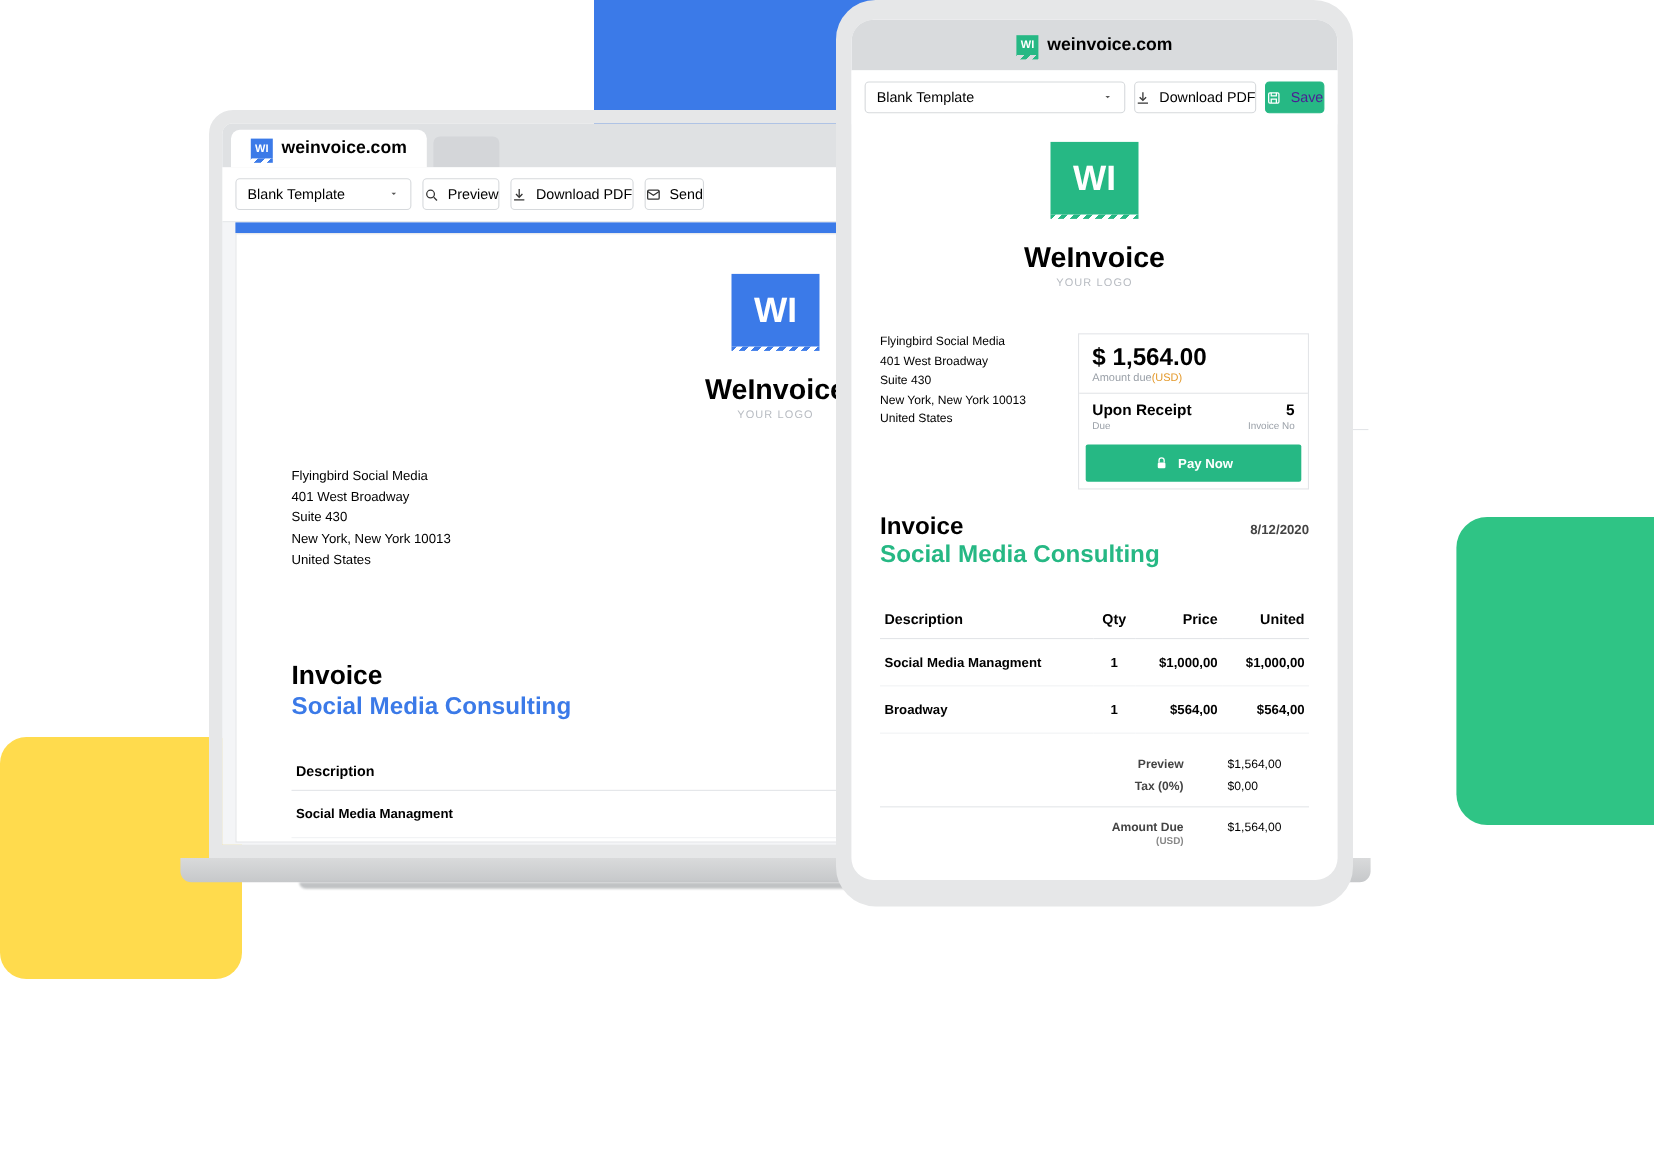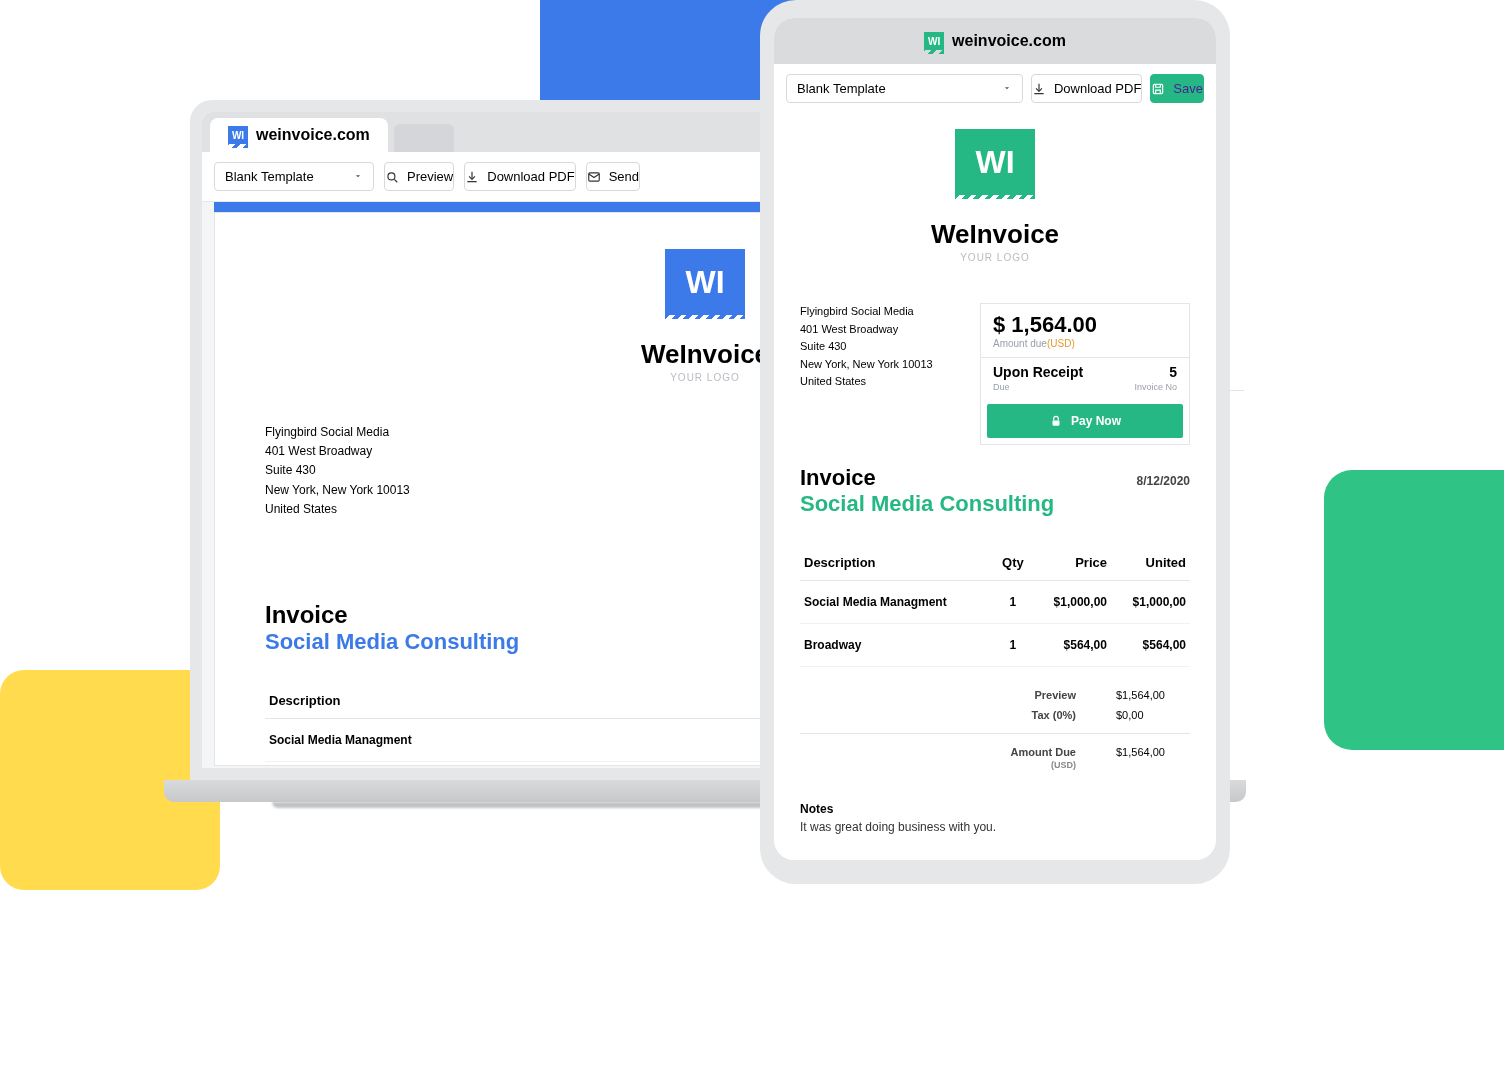--- a/index.html
+++ b/index.html
@@ -364,20 +364,16 @@
               <span class="lab">Tax (0%)</span>
               <span class="val">$0,00</span>
             </div>
           <div class="sep"></div>
           <div class="trow">
             <span class="lab"><span>Amount Due</span><br><span class="sub">(USD)</span></span>
             <span class="val">$1,564,00</span>
           </div>
         </div>
 
-        <div class="notes">
-          <h4>Notes</h4>
-          <p>It was great doing business with you.</p>
-        </div>
       </div>
     </div>
   </div>
 </div>
 
 </body></html>

